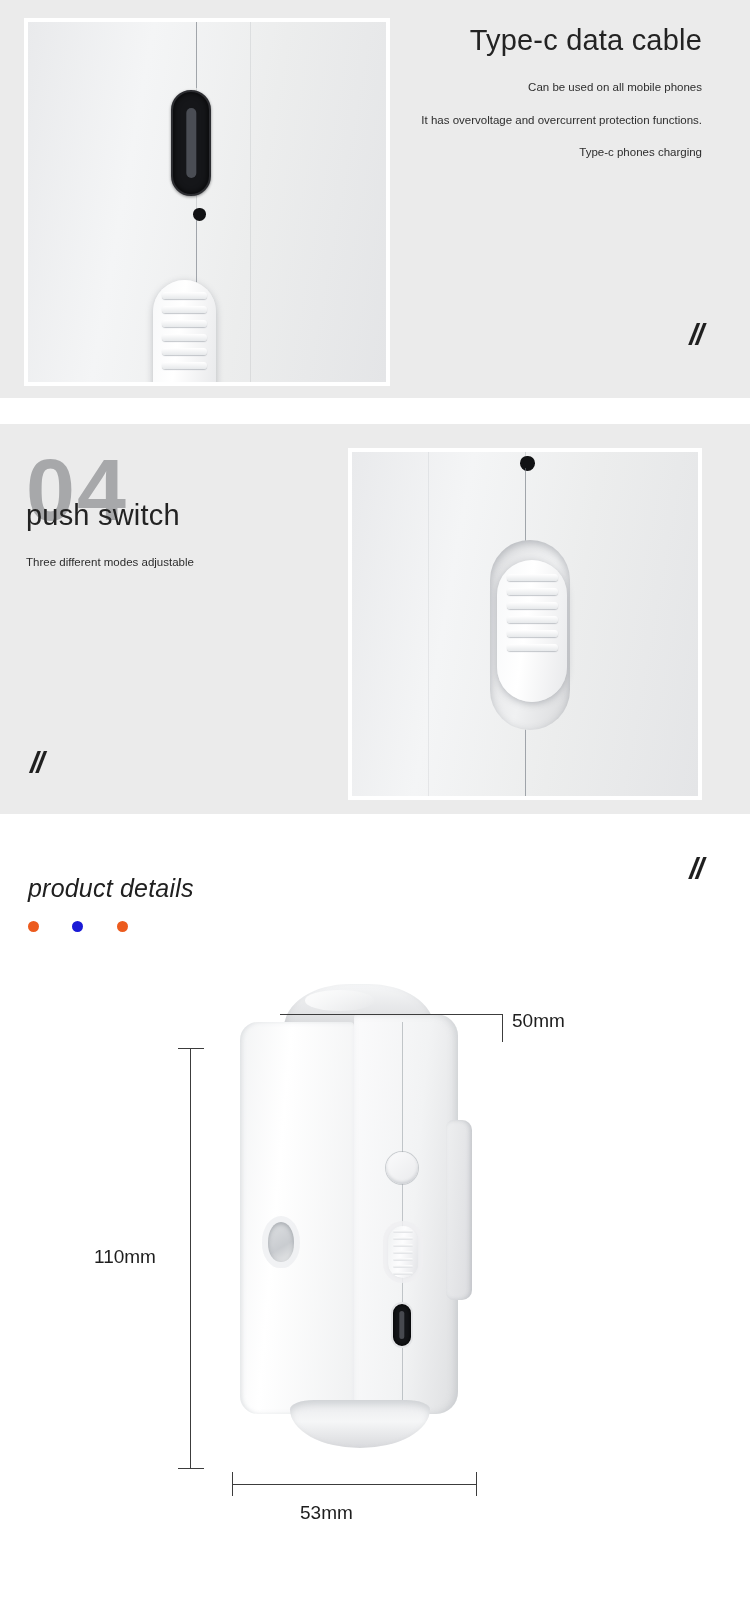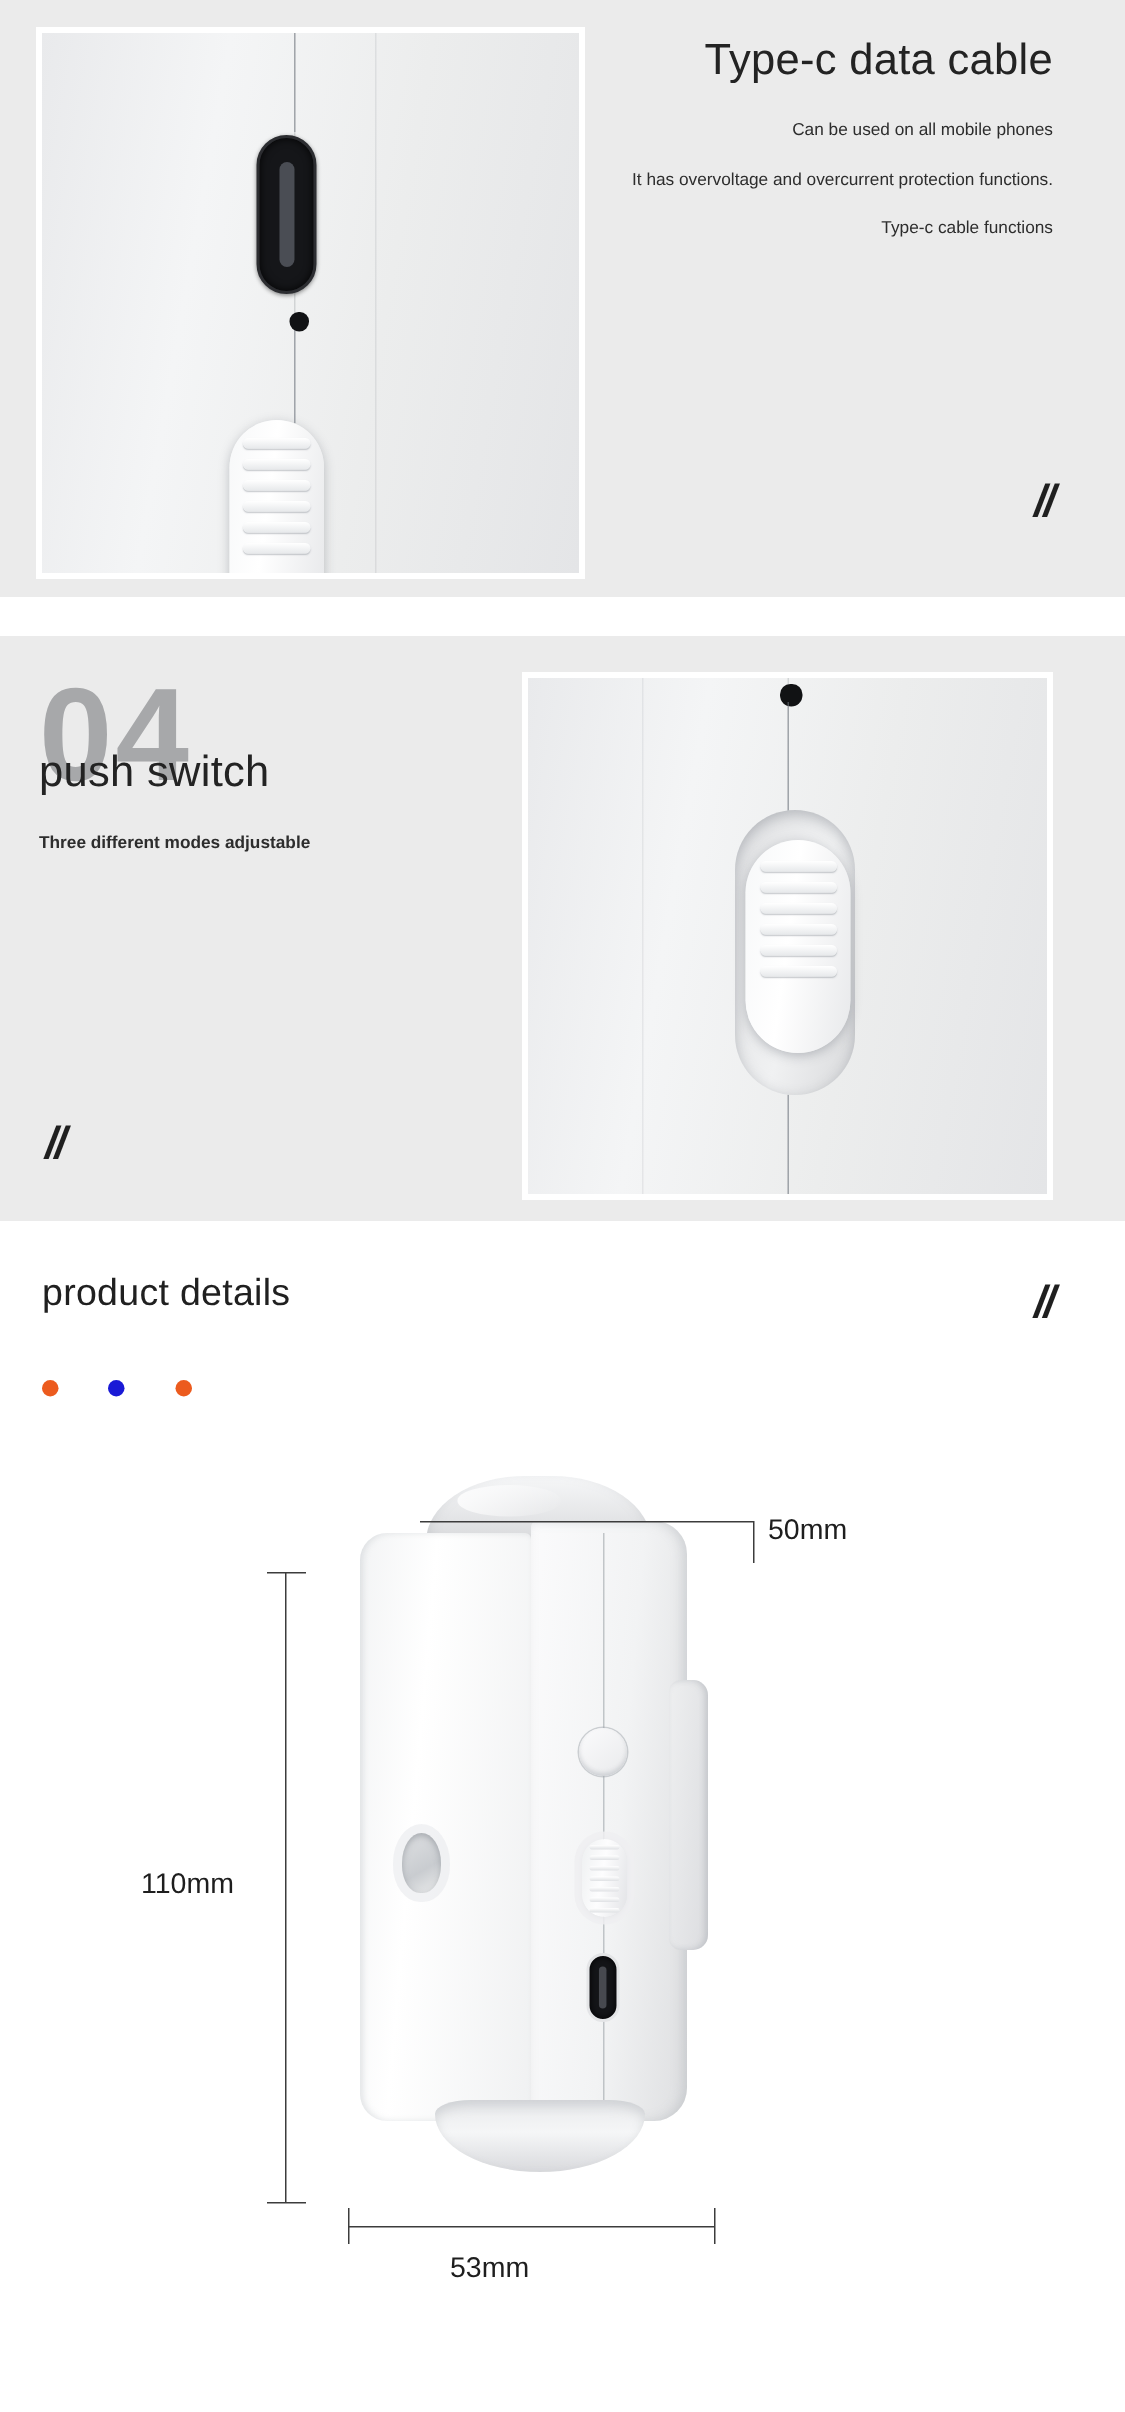--- a/index.html
+++ b/index.html
@@ -119,21 +119,21 @@
   }
   .sec-lines { margin-top:22px; }
   .sec-lines p {
     font-size:11.5px;
     color:#2d2d2d;
     line-height:1.45;
     margin-bottom:16px;
     font-weight:400;
   }
   .sec-lines p:last-child { margin-bottom:0; }
-  .txt-04 .sec-lines p { font-size:11.5px;font-weight:bold; }
+  .txt-04 .sec-lines p { font-size:11.5px; }
 
   
   .slash {
     position:absolute;
     font-size:30px;
     font-style:italic;
     font-weight:600;
     color:#1f1f1f;
     letter-spacing:-2px;
     user-select:none;
@@ -290,21 +290,21 @@
         </div>
       </div>
     </div>
   </div>
 
   <div class="txt-03">
     <div class="sec-title">Type-c data cable</div>
     <div class="sec-lines">
       <p>Can be used on all mobile phones</p>
       <p>It has overvoltage and overcurrent protection functions.</p>
-      <p>Type-c cable functions</p>
+      <p>Type-c phones charging</p>
     </div>
   </div>
 
   <div class="slash slash-03">//</div>
 </div>
 
 <div class="panel panel-04">
 
   <div class="photo photo-04">
     <div class="scene">
@@ -333,21 +333,21 @@
     <div class="sec-lines">
       <p>Three different modes adjustable</p>
     </div>
   </div>
 
   <div class="slash" style="left:30px;top:322px;">//</div>
 </div>
 
 <div class="details">
 
-  <div class="details-title" style="top:34px;">product details</div>
+  <div class="details-title" style="top:60px;font-style:italic;">product details</div>
   <div class="slash" style="right:48px;top:38px;">//</div>
 
   <div class="dots" style="top:103px;">
     <span style="background: rgb(236, 91, 30);"></span>
     <span style="background: rgb(26, 26, 214);"></span>
     <span style="background: rgb(236, 91, 30);"></span>
   </div>
 
   <div class="draw" style="top:160px;">
 

